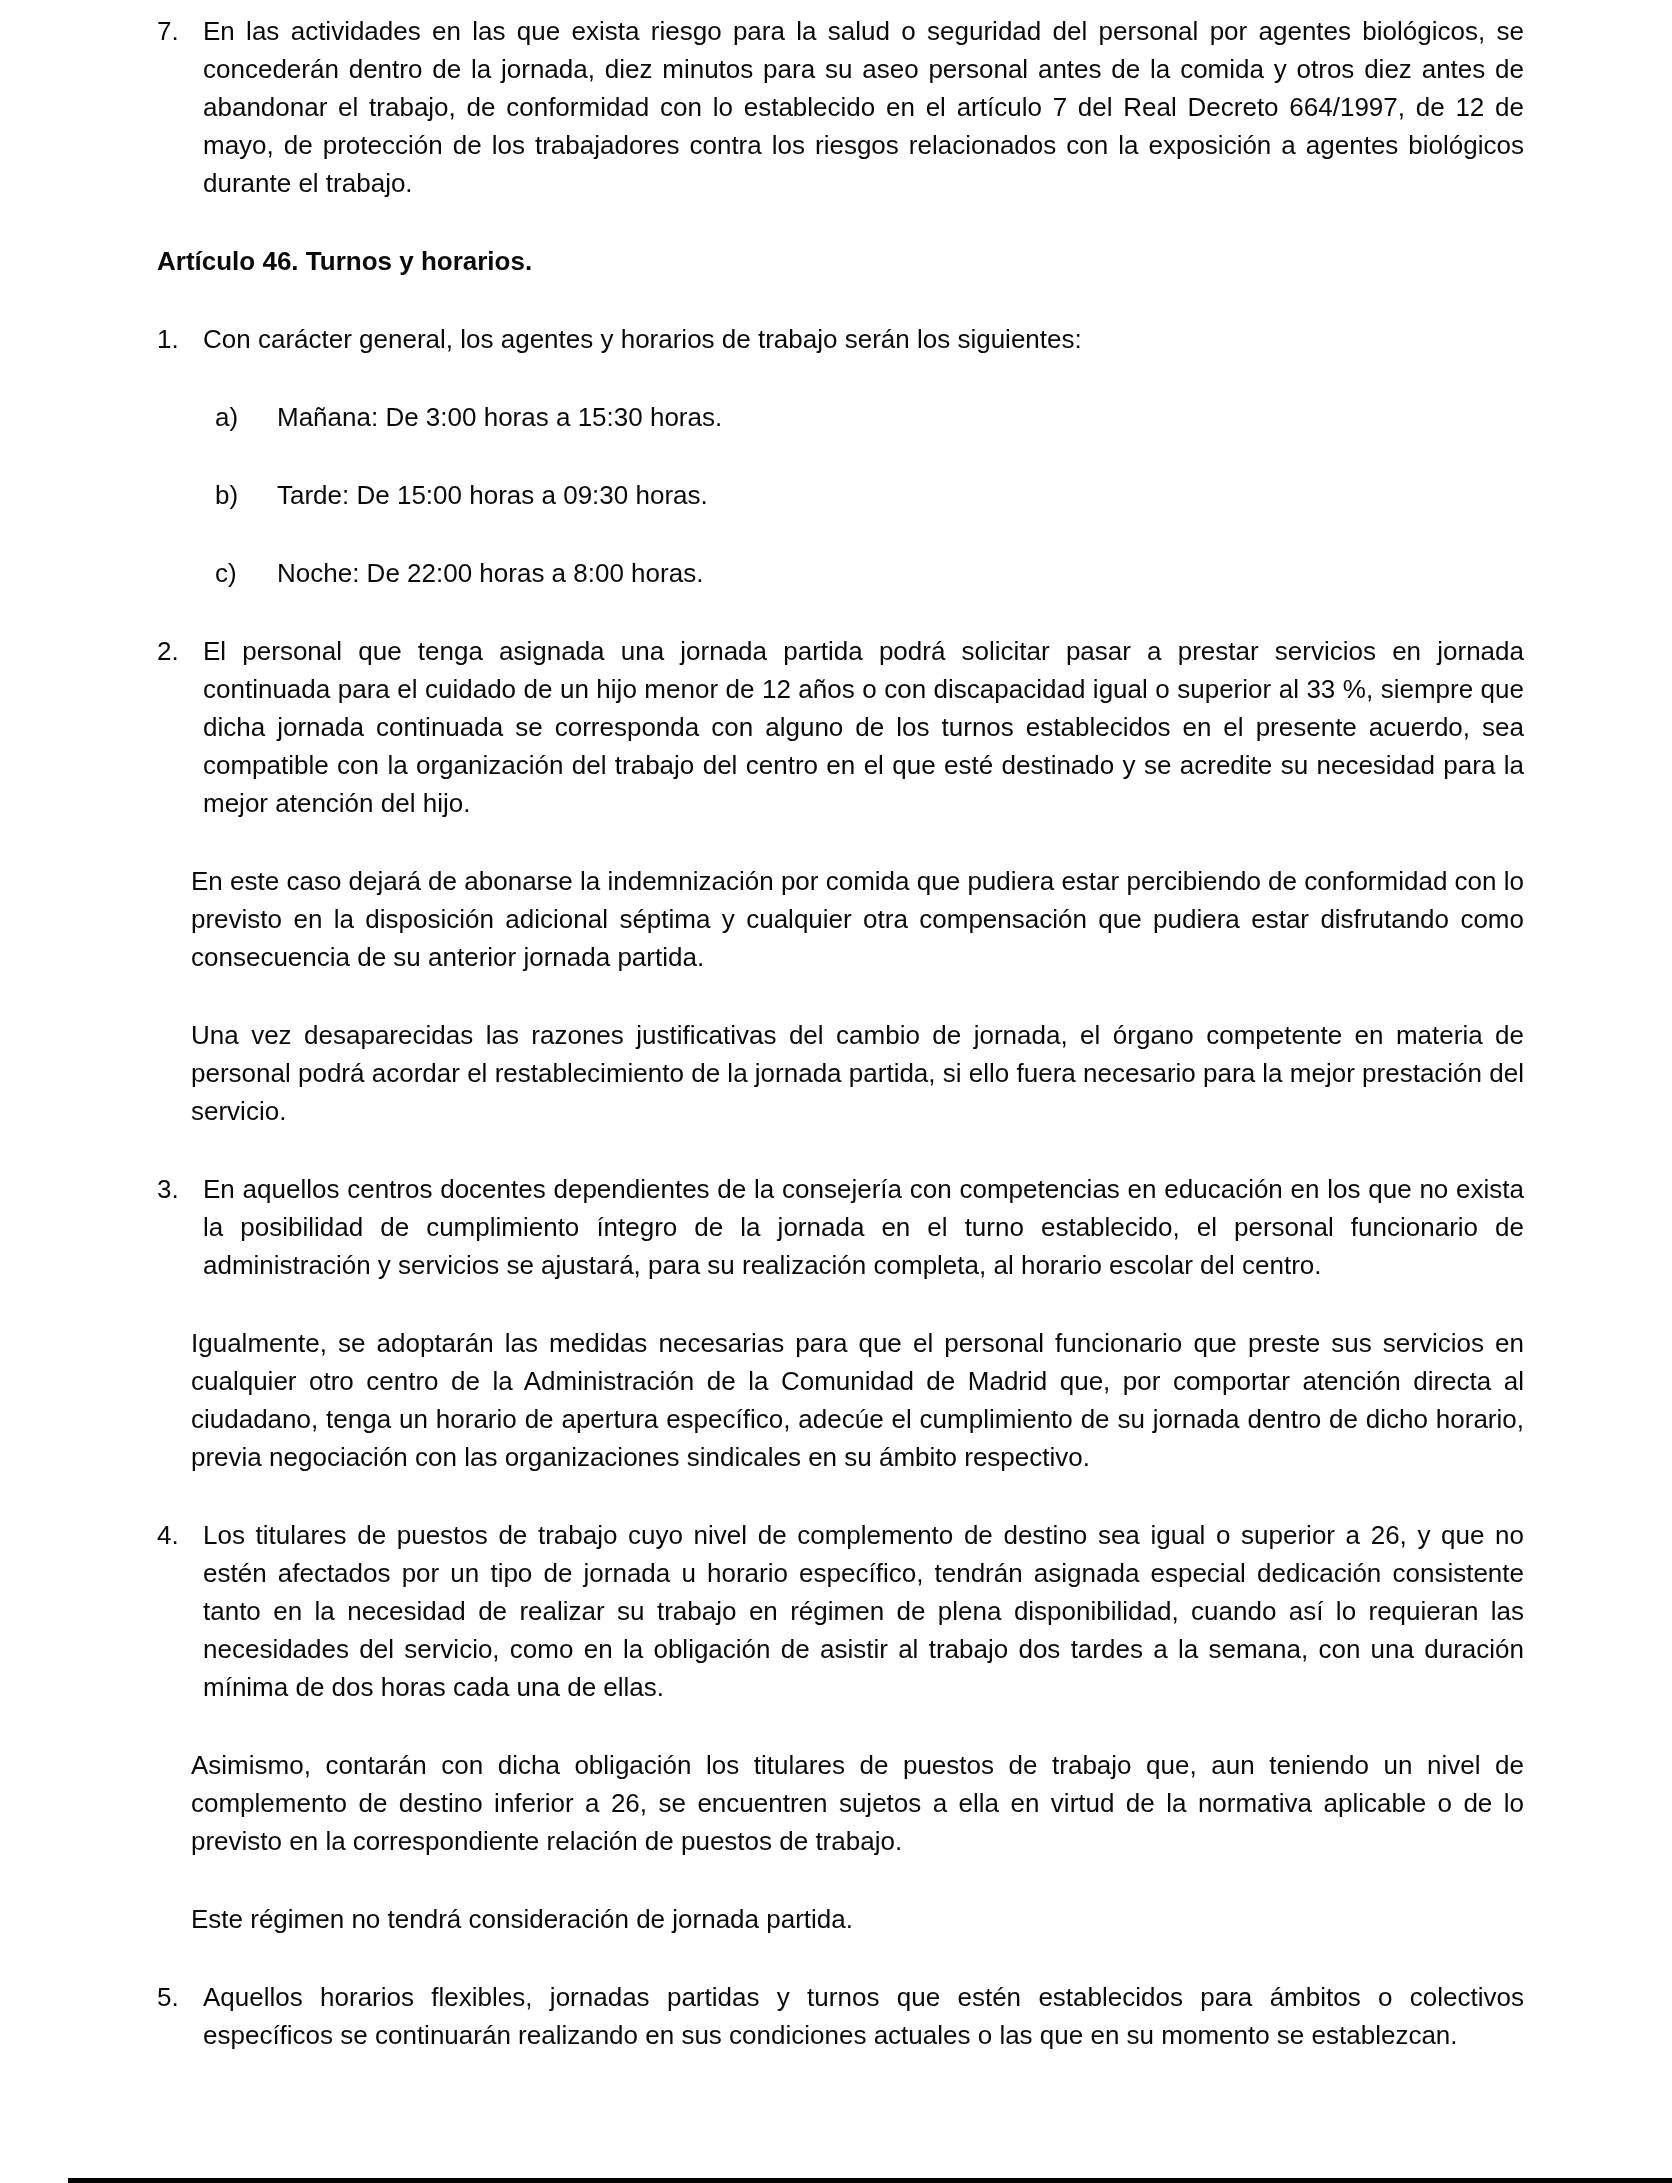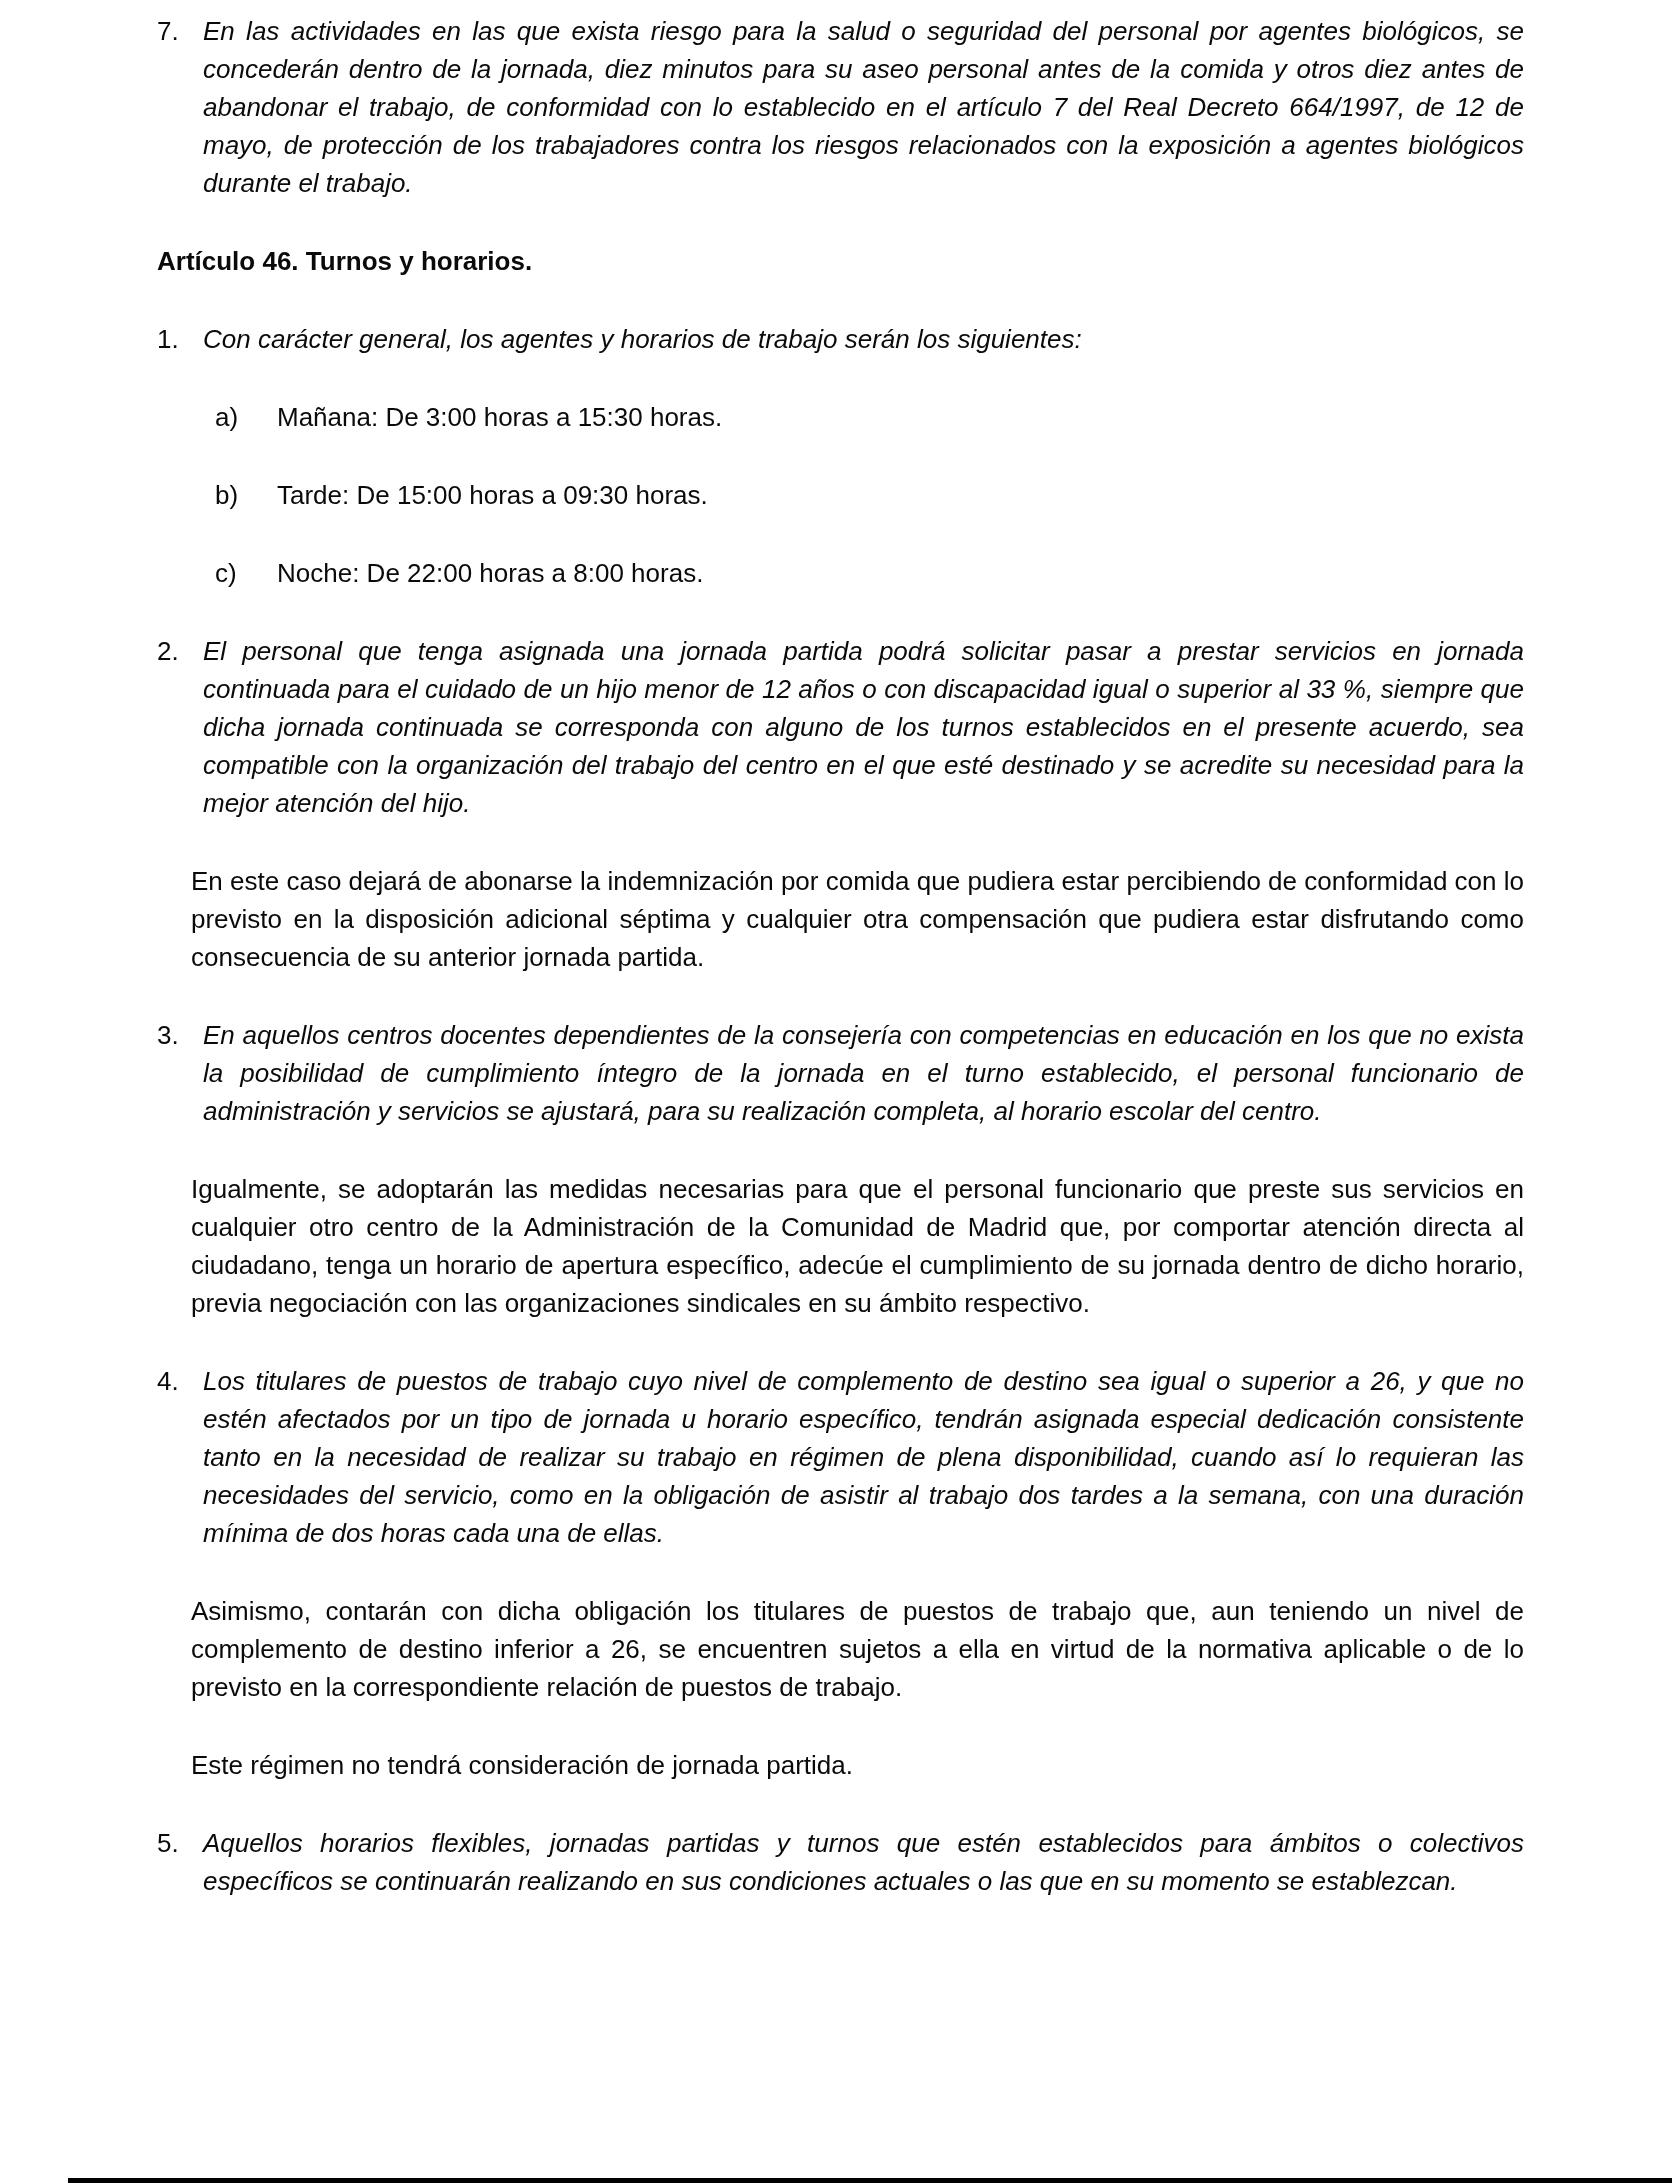--- a/index.html
+++ b/index.html
@@ -34,21 +34,20 @@
   }
   .numbered > .label {
     flex: 0 0 46px;
     text-align: left;
   }
   .numbered > .text {
     flex: 1 1 auto;
     text-align: justify;
     text-justify: inter-word;
     hyphens: none;
-    font-style: italic;
   }
   .letter {
     display: flex;
     align-items: flex-start;
     margin-left: 58px;
   }
   .letter > .label {
     flex: 0 0 62px;
     text-align: left;
   }
@@ -95,20 +94,21 @@
       </div>
       <div class="block letter">
         <span class="label">c)</span>
         <div class="text">Noche: De 22:00 horas a 8:00 horas.</div>
       </div>
       <div class="block numbered">
         <span class="label">2.</span>
         <div class="text">El personal que tenga asignada una jornada partida podrá solicitar pasar a prestar servicios en jornada continuada para el cuidado de un hijo menor de 12 años o con discapacidad igual o superior al 33 %, siempre que dicha jornada continuada se corresponda con alguno de los turnos establecidos en el presente acuerdo, sea compatible con la organización del trabajo del centro en el que esté destinado y se acredite su necesidad para la mejor atención del hijo.</div>
       </div>
       <div class="block continuation">En este caso dejará de abonarse la indemnización por comida que pudiera estar percibiendo de conformidad con lo previsto en la disposición adicional séptima y cualquier otra compensación que pudiera estar disfrutando como consecuencia de su anterior jornada partida.</div>
+      <div class="block continuation">Una vez desaparecidas las razones justificativas del cambio de jornada, el órgano competente en materia de personal podrá acordar el restablecimiento de la jornada partida, si ello fuera necesario para la mejor prestación del servicio.</div>
       <div class="block numbered">
         <span class="label">3.</span>
         <div class="text">En aquellos centros docentes dependientes de la consejería con competencias en educación en los que no exista la posibilidad de cumplimiento íntegro de la jornada en el turno establecido, el personal funcionario de administración y servicios se ajustará, para su realización completa, al horario escolar del centro.</div>
       </div>
       <div class="block continuation">Igualmente, se adoptarán las medidas necesarias para que el personal funcionario que preste sus servicios en cualquier otro centro de la Administración de la Comunidad de Madrid que, por comportar atención directa al ciudadano, tenga un horario de apertura específico, adecúe el cumplimiento de su jornada dentro de dicho horario, previa negociación con las organizaciones sindicales en su ámbito respectivo.</div>
       <div class="block numbered">
         <span class="label">4.</span>
         <div class="text">Los titulares de puestos de trabajo cuyo nivel de complemento de destino sea igual o superior a 26, y que no estén afectados por un tipo de jornada u horario específico, tendrán asignada especial dedicación consistente tanto en la necesidad de realizar su trabajo en régimen de plena disponibilidad, cuando así lo requieran las necesidades del servicio, como en la obligación de asistir al trabajo dos tardes a la semana, con una duración mínima de dos horas cada una de ellas.</div>
       </div>
       <div class="block continuation">Asimismo, contarán con dicha obligación los titulares de puestos de trabajo que, aun teniendo un nivel de complemento de destino inferior a 26, se encuentren sujetos a ella en virtud de la normativa aplicable o de lo previsto en la correspondiente relación de puestos de trabajo.</div>

